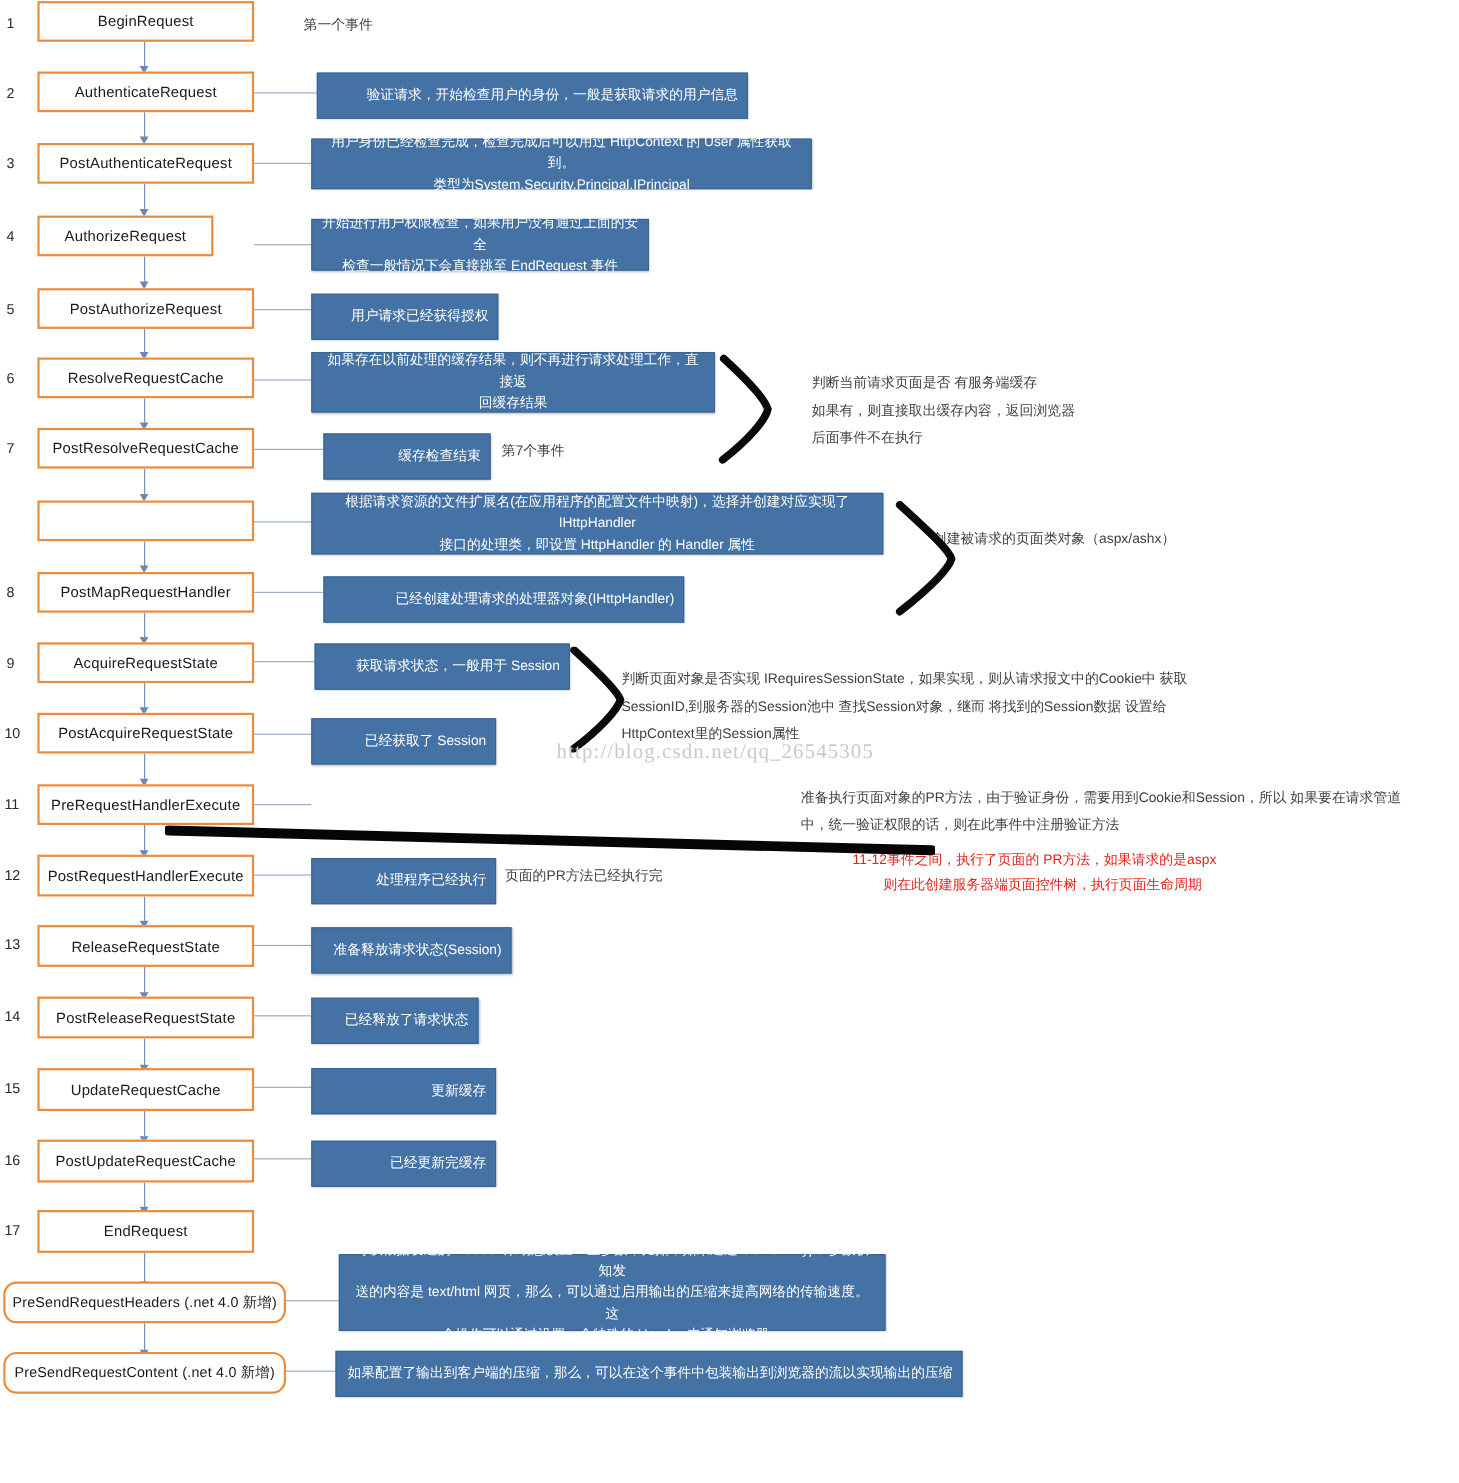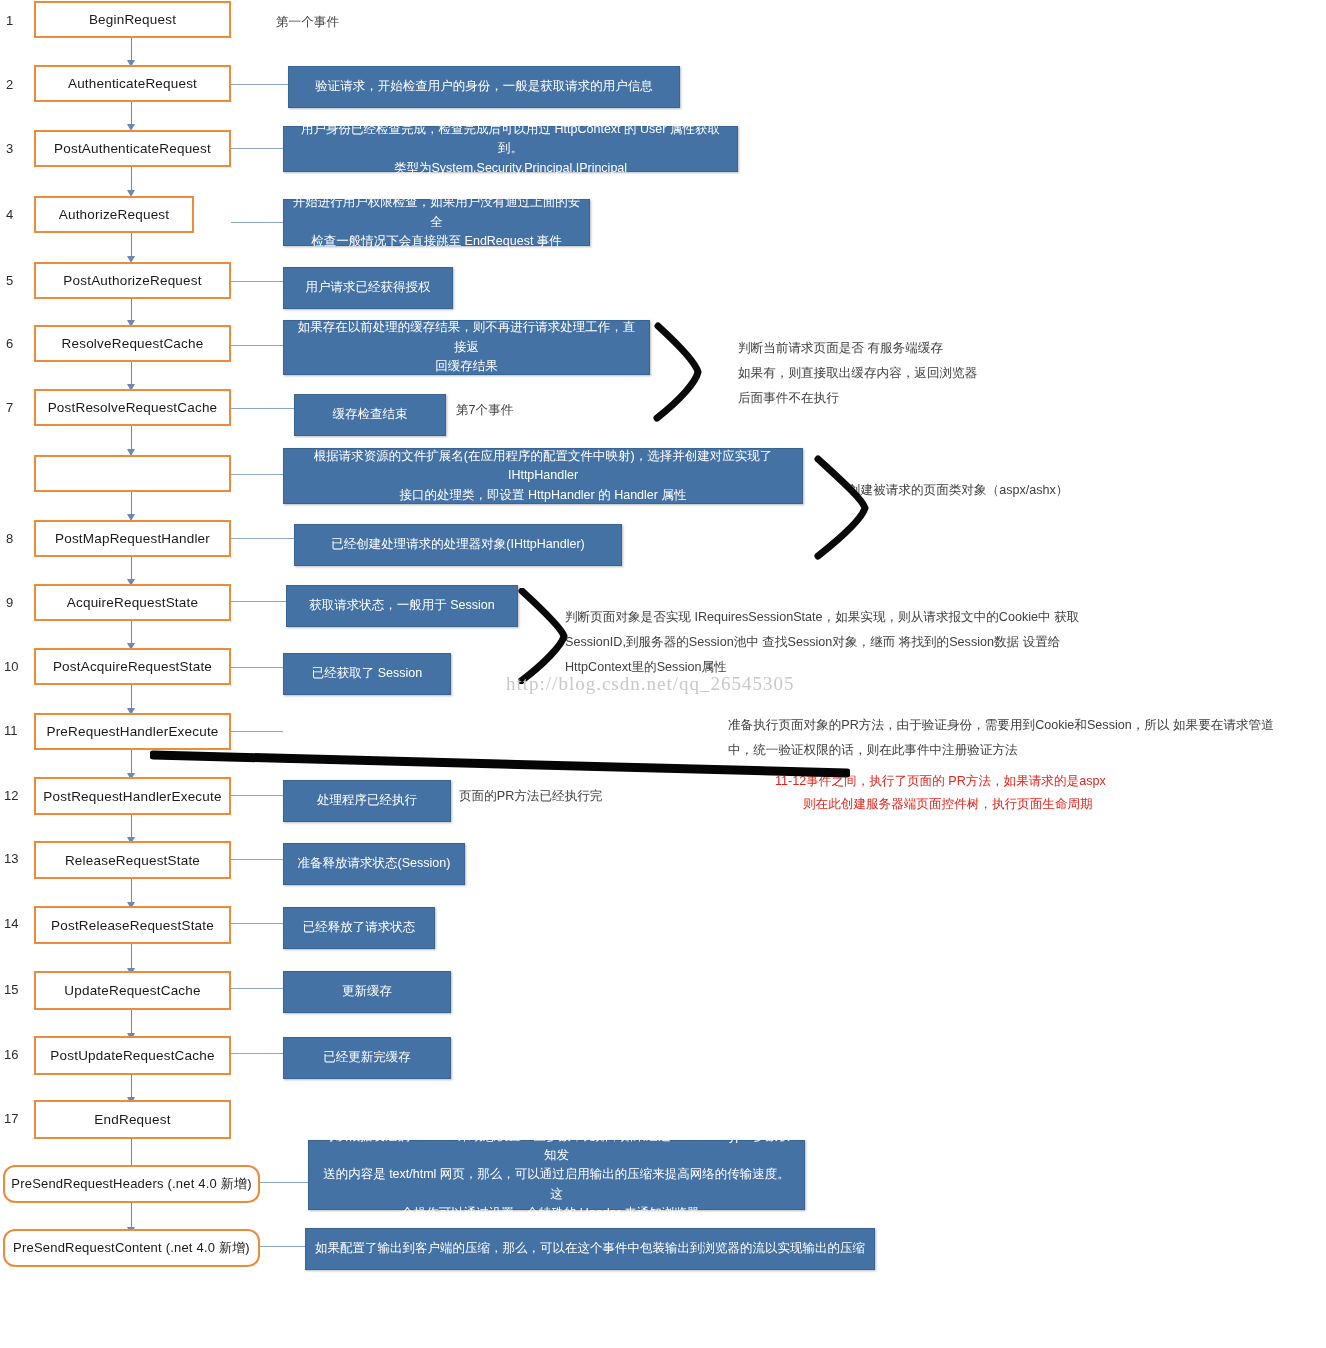--- a/index.html
+++ b/index.html
@@ -42,21 +42,21 @@
     position:absolute;
     box-sizing:border-box;
     background:#4472A4;
     border:1px solid #3a6492;
     box-shadow:1px 1px 2px rgba(120,130,145,.55);
     color:#ffffff;
     font-size:12.5px;
     line-height:1.55;
     display:flex;
     align-items:center;
-    justify-content:center;
+    justify-content:flex-end;
     text-align:center;
     padding:20px 8px;
   }
   
   .vline{
     position:absolute;
     width:0;
     border-left:1.3px solid #6A89B4;
   }
   .arrowhead{

